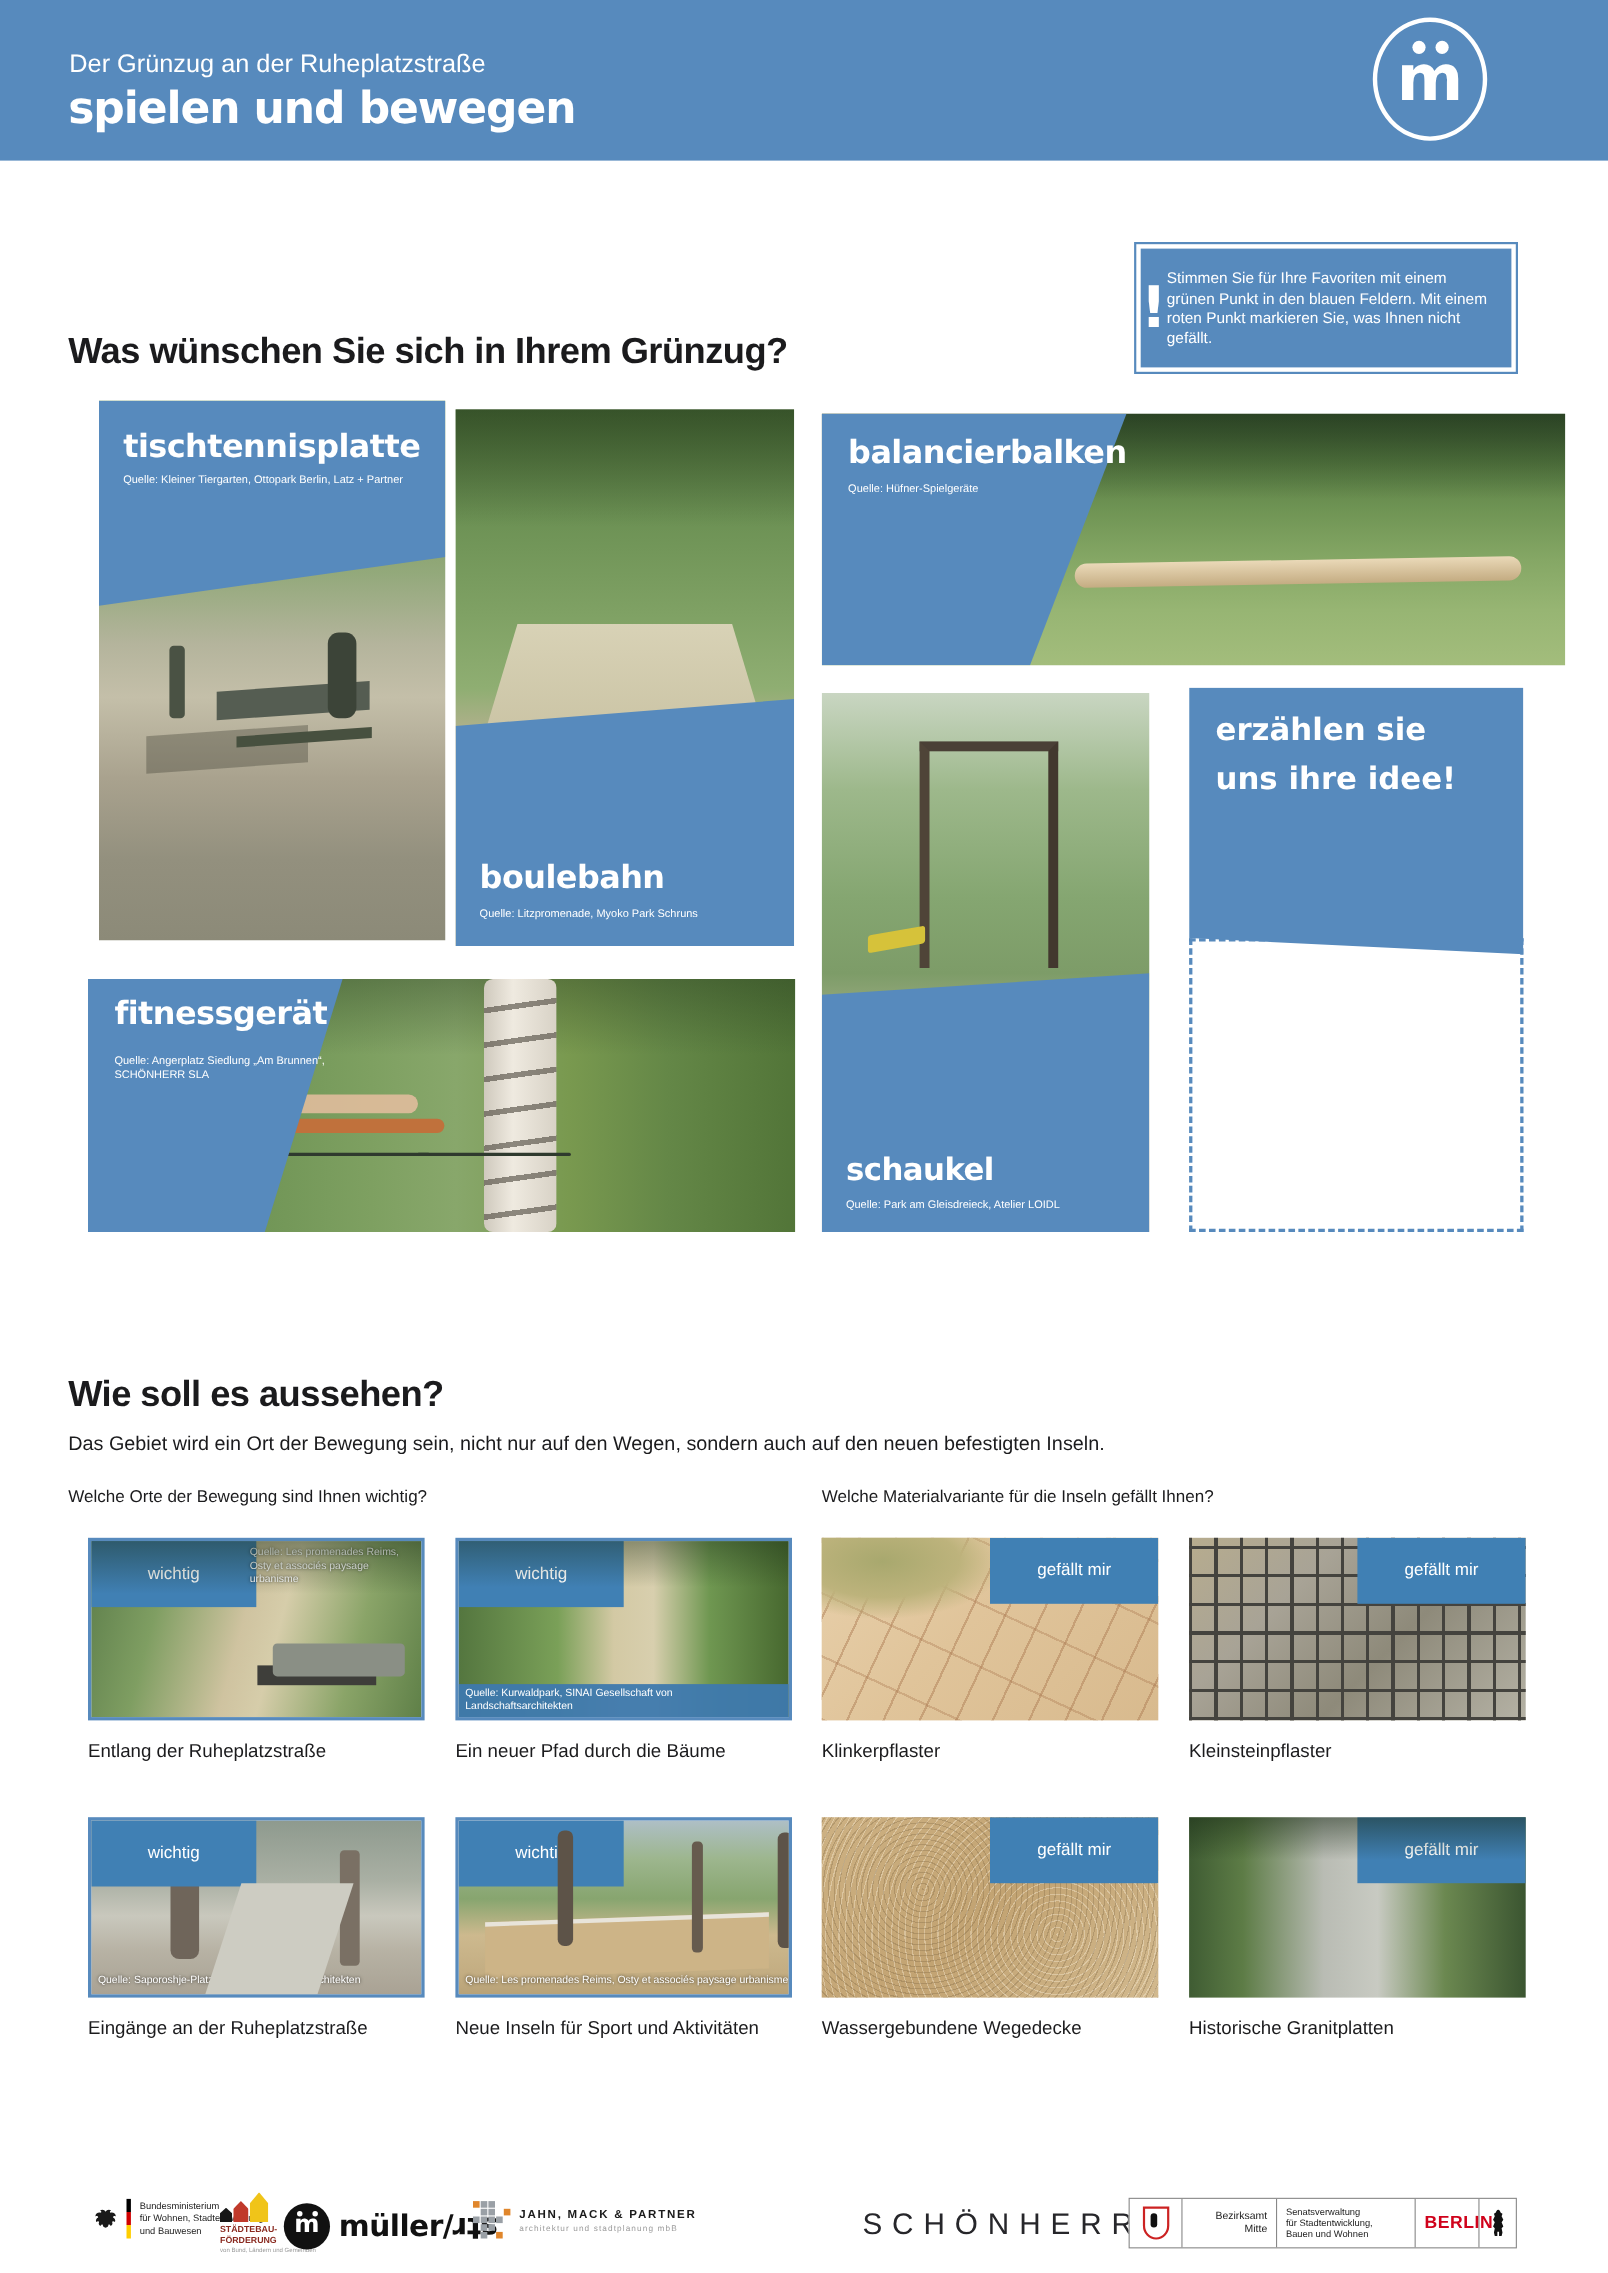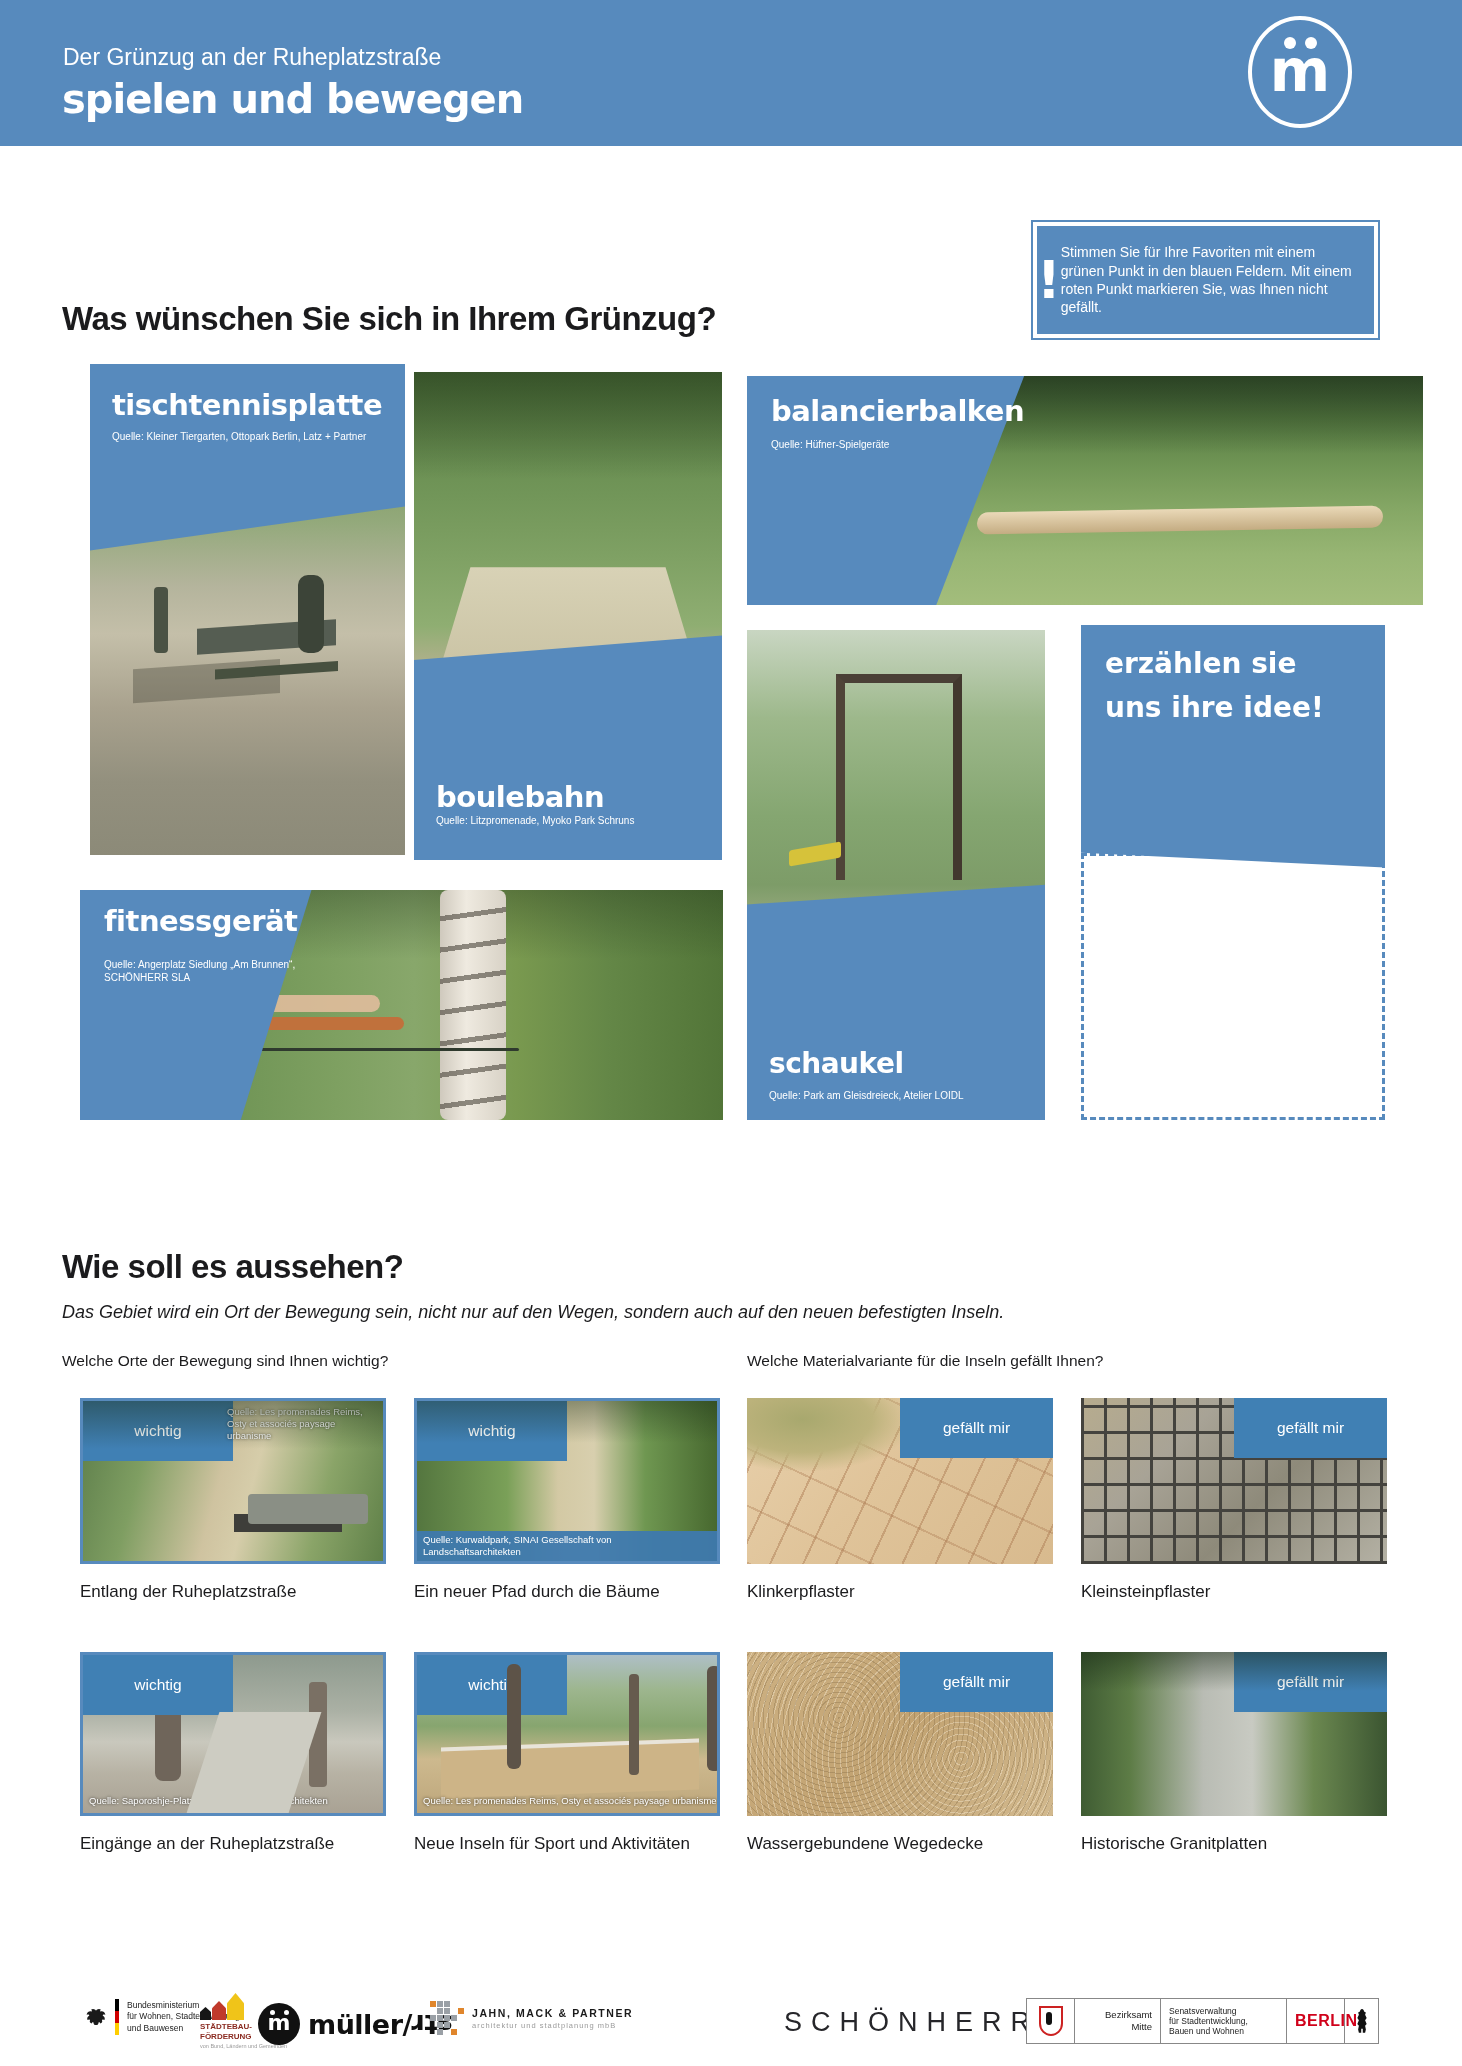--- a/index.html
+++ b/index.html
@@ -185,21 +185,21 @@
     <div class="photo ph-tt"></div>
     <div class="overlay" style="clip-path:polygon(0 0,100% 0,100% 29%,0 38%);"></div>
     <div class="card-label" style="left:22px;top:24px;font-size:29px;">tischtennisplatte</div>
     <div class="card-quelle" style="left:22px;top:66px;width:260px;">Quelle: Kleiner Tiergarten, Ottopark Berlin, Latz + Partner</div>
   </div>
 
   <div class="card" style="left:414px;top:372px;width:308px;height:488px;">
     <div class="photo ph-bl"></div>
     <div class="overlay" style="clip-path:polygon(0 59%,100% 54%,100% 100%,0 100%);"></div>
     <div class="card-label" style="left:22px;bottom:46px;font-size:29px;">boulebahn</div>
-    <div class="card-quelle" style="left:22px;bottom:33px;width:270px;">Quelle: Litzpromenade, Myoko Park Schruns</div>
+    <div class="card-quelle" style="left:22px;bottom:22px;width:270px;">Quelle: Litzpromenade, Myoko Park Schruns</div>
   </div>
 
   <div class="card" style="left:747px;top:376px;width:676px;height:229px;">
     <div class="photo ph-ba"></div>
     <div class="overlay" style="clip-path:polygon(0 0,41% 0,28% 100%,0 100%);"></div>
     <div class="card-label" style="left:24px;top:18px;font-size:29px;">balancierbalken</div>
     <div class="card-quelle" style="left:24px;top:62px;width:200px;">Quelle: Hüfner-Spielgeräte</div>
   </div>
 
   <div class="card" style="left:747px;top:630px;width:298px;height:490px;">
@@ -217,21 +217,21 @@
   </div>
 
   <div class="card" style="left:1081px;top:625px;width:304px;height:495px;overflow:visible;">
     <div class="idea-dashed"></div>
     <div class="idea-blue"></div>
     <div class="idea-line" style="top:22px;">erzählen sie</div>
     <div class="idea-line" style="top:66px;">uns ihre idee!</div>
   </div>
 
   <h1 class="h1" style="top:1248px;margin:0;">Wie soll es aussehen?</h1>
-  <p class="intro" style="margin:0;font-style:italic;">Das Gebiet wird ein Ort der Bewegung sein, nicht nur auf den Wegen, sondern auch auf den neuen befestigten Inseln.</p>
+  <p class="intro" style="margin:0;">Das Gebiet wird ein Ort der Bewegung sein, nicht nur auf den Wegen, sondern auch auf den neuen befestigten Inseln.</p>
   <div class="question" style="left:62px;">Welche Orte der Bewegung sind Ihnen wichtig?</div>
   <div class="question" style="left:747px;">Welche Materialvariante für die Inseln gefällt Ihnen?</div>
 
   <div class="mcard" style="left:80px;top:1398px;">
     <div class="mphoto mborder p-path1" style="height:166px;">
       <div class="tag tag-left">wichtig</div>
       <div class="mquelle mq-tr">Quelle: Les promenades Reims, Osty et associés paysage urbanisme</div>
     </div>
     <div class="mcaption" style="top:184px;">Entlang der Ruheplatzstraße</div>
   </div>

